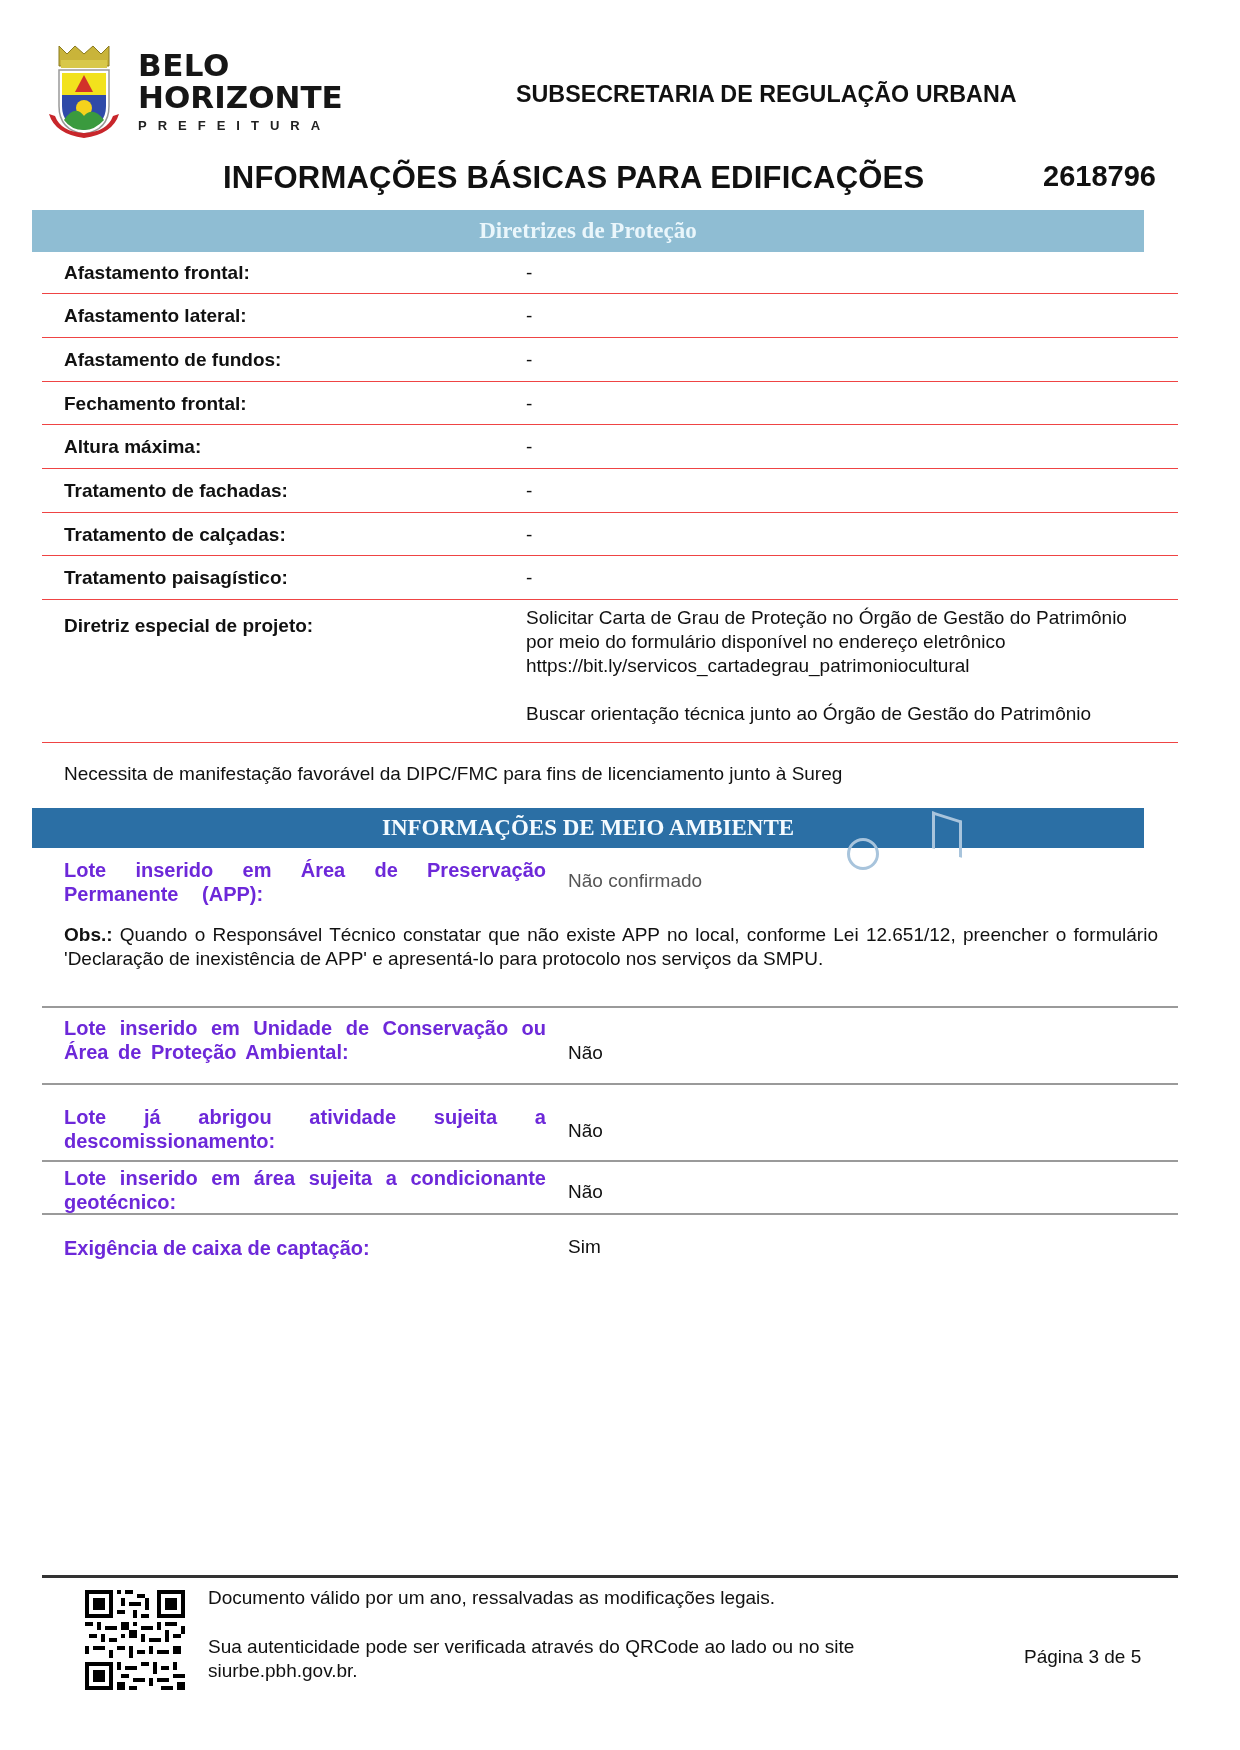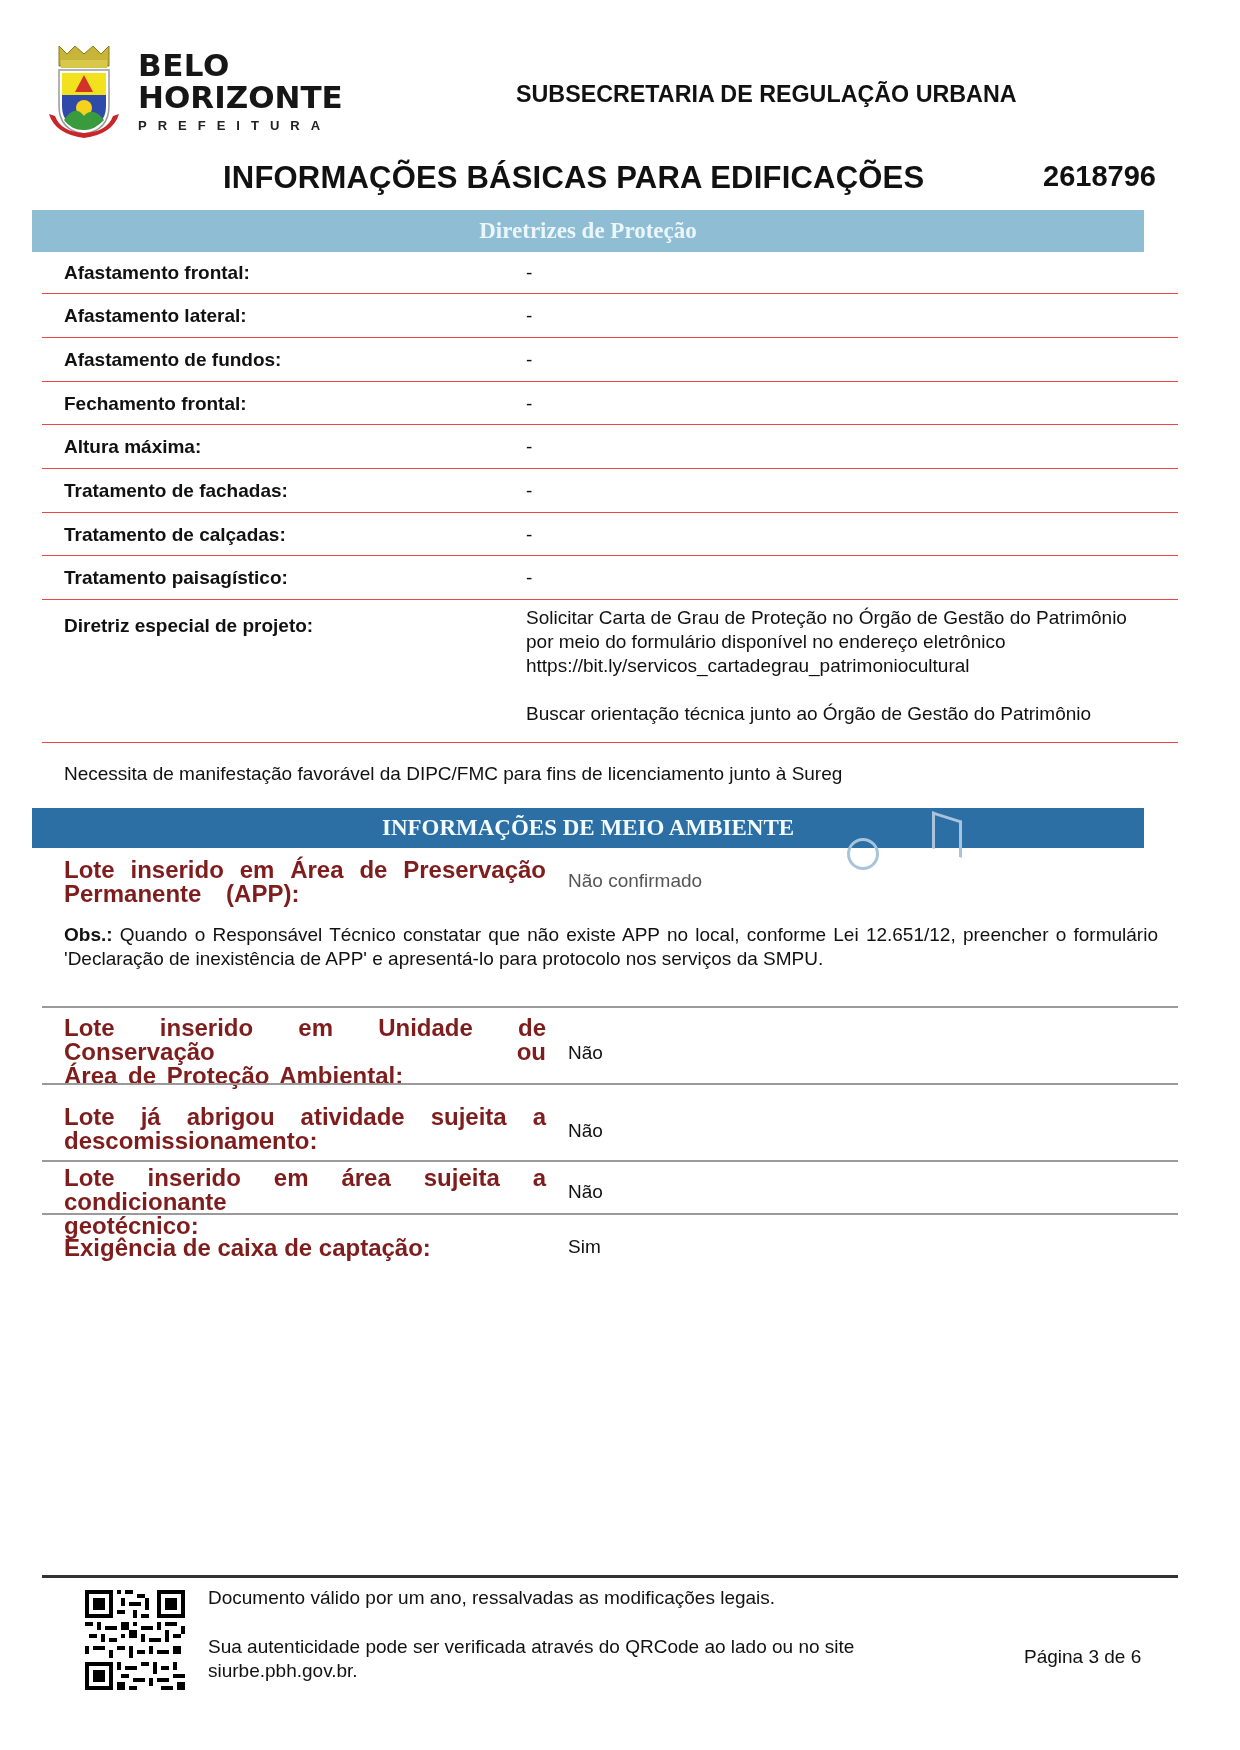--- a/index.html
+++ b/index.html
@@ -23,21 +23,21 @@
      border: 3px solid #a8c4dc; border-bottom: none; transform: skewY(18deg); }
   .band-dark .wm-circle { position: absolute; left: 815px; top: 30px; width: 26px; height: 26px; border-radius: 50%; border: 3px solid #a8c4dc; }
   
   .row { position: absolute; left: 42px; width: 1136px; border-bottom: 1px solid #ef4444; }
   .lbl { position: absolute; left: 22px; font-size: 19px; font-weight: 700; color: #111; }
   .val { position: absolute; left: 484px; font-size: 19px; color: #111; }
   .note { left: 64px; top: 763px; font-size: 19px; color: #111; }
   .diretriz-val { left: 526px; top: 606px; width: 632px; font-size: 19px; line-height: 24px; color: #111; }
   .diretriz-val p { margin: 0; }
   .diretriz-val p + p { margin-top: 24px; text-align: justify; }
-  .env-lbl { position: absolute; left: 64px; width: 482px; font-size: 24px; font-weight: 700; line-height: 24px; color: #7f1d1d; }
+  .env-lbl { position: absolute; left: 64px; width: 482px; font-size: 20px; font-weight: 700; line-height: 24px; color: #6d28d9; }
   .env-lbl .l1 { display:block; text-align: justify; text-align-last: justify; }
   .env-val { position: absolute; left: 568px; font-size: 19px; color: #111; }
   .obs { left: 64px; top: 923px; width: 1094px; font-size: 19px; line-height: 24px; text-align: justify; color: #111; }
   .obs b { font-weight: 700; }
   .hline { position: absolute; left: 42px; width: 1136px; height: 2px; background: #9a9a9a; }
   
   .footer-line { left: 42px; top: 1575px; width: 1136px; height: 3px; background: #333; }
   .qr { left: 85px; top: 1590px; width: 100px; height: 100px; }
   .foot1 { left: 208px; top: 1587px; font-size: 19px; color: #111; }
   .foot2 { left: 208px; top: 1635px; font-size: 19px; line-height: 24px; color: #111; }
@@ -171,13 +171,13 @@
       <path d="M8 0h1v1h-1zM10 0h2v1h-2zM13 1h2v1h-2zM9 2h1v2h-1zM11 3h3v1h-3zM15 2h1v3h-1zM8 5h2v1h-2zM12 5h1v2h-1zM14 6h2v1h-2z"></path>
       <path d="M0 8h2v1h-2zM3 8h1v2h-1zM5 9h3v1h-3zM9 8h2v2h-2zM12 8h1v1h-1zM14 9h3v1h-3zM18 8h1v2h-1zM20 8h3v1h-3zM24 9h1v2h-1z"></path>
       <path d="M1 11h2v1h-2zM4 11h1v2h-1zM6 12h2v1h-2zM9 11h1v1h-1zM11 10h2v2h-2zM14 11h1v2h-1zM16 12h3v1h-3zM20 10h1v3h-1zM22 11h2v1h-2z"></path>
       <path d="M0 14h1v2h-1zM2 14h3v1h-3zM6 15h1v2h-1zM8 14h2v1h-2zM11 14h1v3h-1zM13 15h2v1h-2zM16 14h1v2h-1zM18 15h3v1h-3zM22 14h2v2h-2z"></path>
       <path d="M8 18h1v2h-1zM10 19h3v1h-3zM14 18h2v1h-2zM17 18h1v3h-1zM19 19h2v1h-2zM22 18h1v2h-1zM9 21h2v1h-2zM12 22h3v1h-3zM16 22h1v2h-1zM18 22h3v1h-3zM22 21h3v1h-3zM8 23h2v2h-2zM11 24h2v1h-2zM19 24h3v1h-3zM23 23h2v2h-2z"></path>
     </g>
   </svg>
 </div>
 <div class="abs foot1">Documento válido por um ano, ressalvadas as modificações legais.</div>
 <div class="abs foot2" style="width:740px">Sua autenticidade pode ser verificada através do QRCode ao lado ou no site siurbe.pbh.gov.br.</div>
-<div class="abs page">Página 3 de 6</div>
+<div class="abs page">Página 3 de 5</div>
 
 </body></html>

